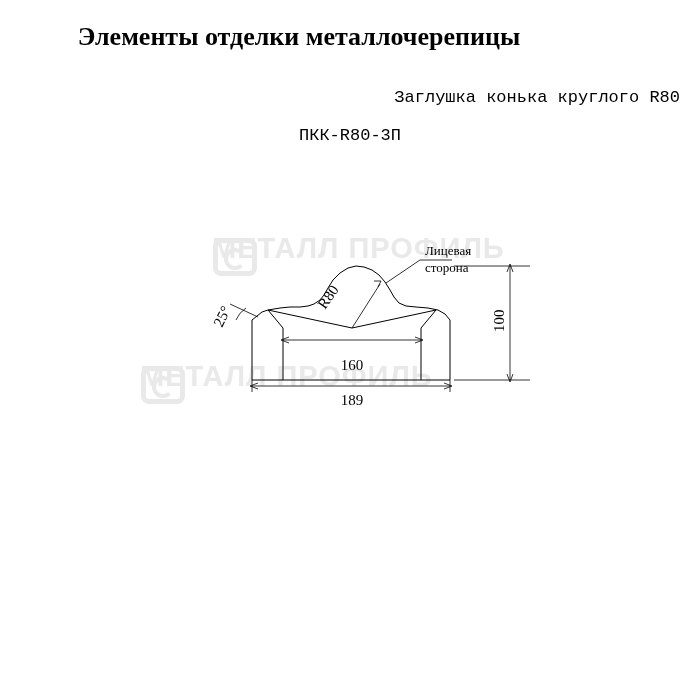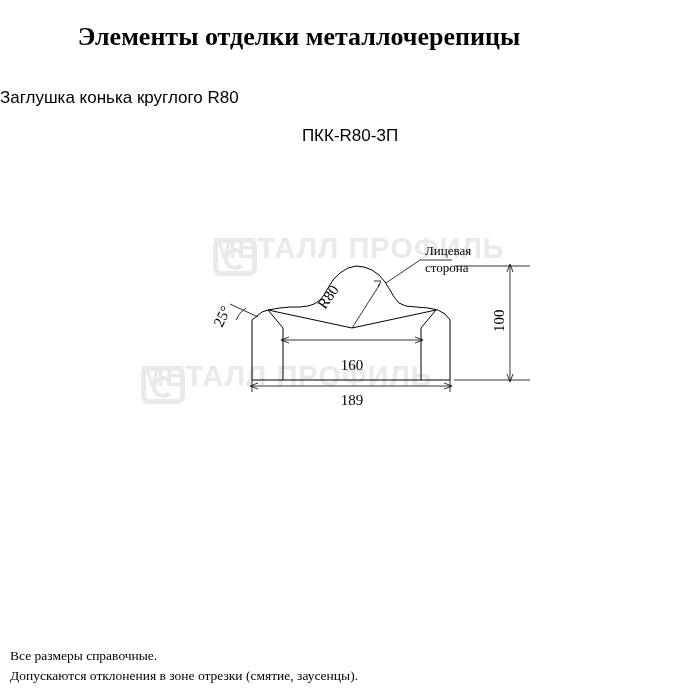--- a/index.html
+++ b/index.html
@@ -31,33 +31,33 @@
     font-weight: bold;
     letter-spacing: 0px;
     font-family: "Liberation Serif", serif;
   }
 
   .subtitle {
     position: absolute;
     top: 88px;
     left: 0;
     width: 680px;
-    text-align: left;
+    text-align: right;
     font-size: 17px;
-    font-family: Liberation Sans, sans-serif;
+    font-family: Liberation Mono, monospace;
   }
 
   .code {
     position: absolute;
     top: 126px;
     left: 0;
     width: 700px;
     text-align: center;
     font-size: 17px;
-    font-family: Liberation Sans, sans-serif;
+    font-family: Liberation Mono, monospace;
   }
 
   .drawing {
     position: absolute;
     top: 180px;
     left: 0;
     width: 700px;
     height: 300px;
   }
 
@@ -215,18 +215,14 @@
         <path class="thin" d="M 450 200 L 450 212"></path>
         <path class="thin" d="M 252 206 L 450 206"></path>
         <path class="thin" d="M 258 203 L 250 206 L 258 209" fill="#000" stroke="#000"></path>
         <path class="thin" d="M 444 203 L 452 206 L 444 209" fill="#000" stroke="#000"></path>
         <text class="lbl" x="352" y="225" text-anchor="middle">189</text>
       </g>
 
     </svg>
   </div>
 
-  <div class="footnotes">
-    <span class="footnote-line">Все размеры справочные.</span>
-    <span class="footnote-line">Допускаются отклонения в зоне отрезки (смятие, заусенцы).</span>
-  </div>
 
 </div>
 
 </body></html>

